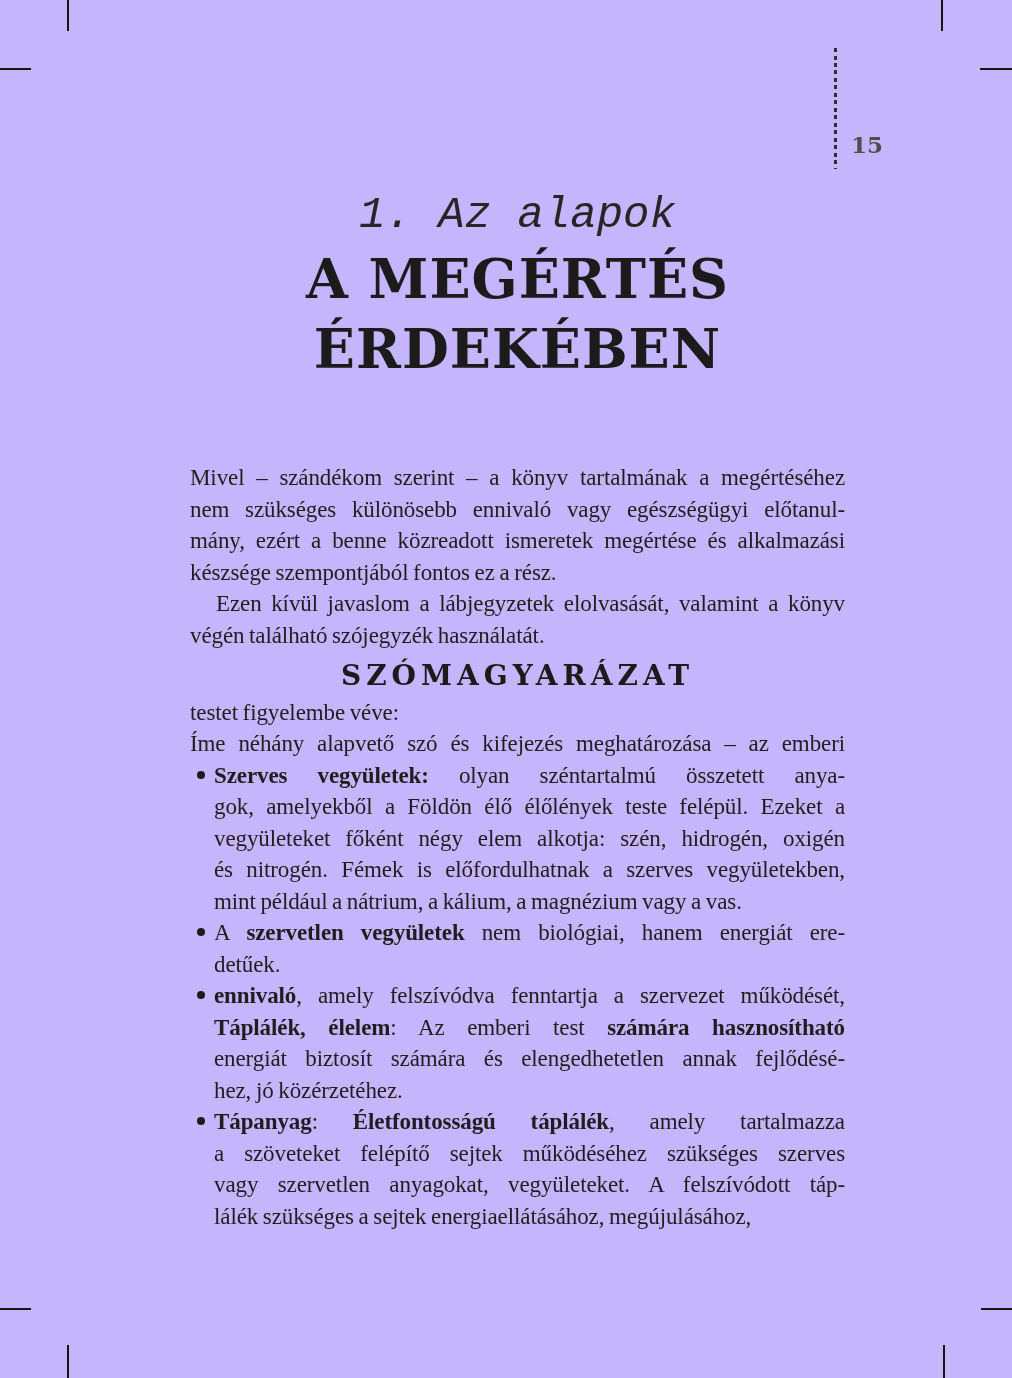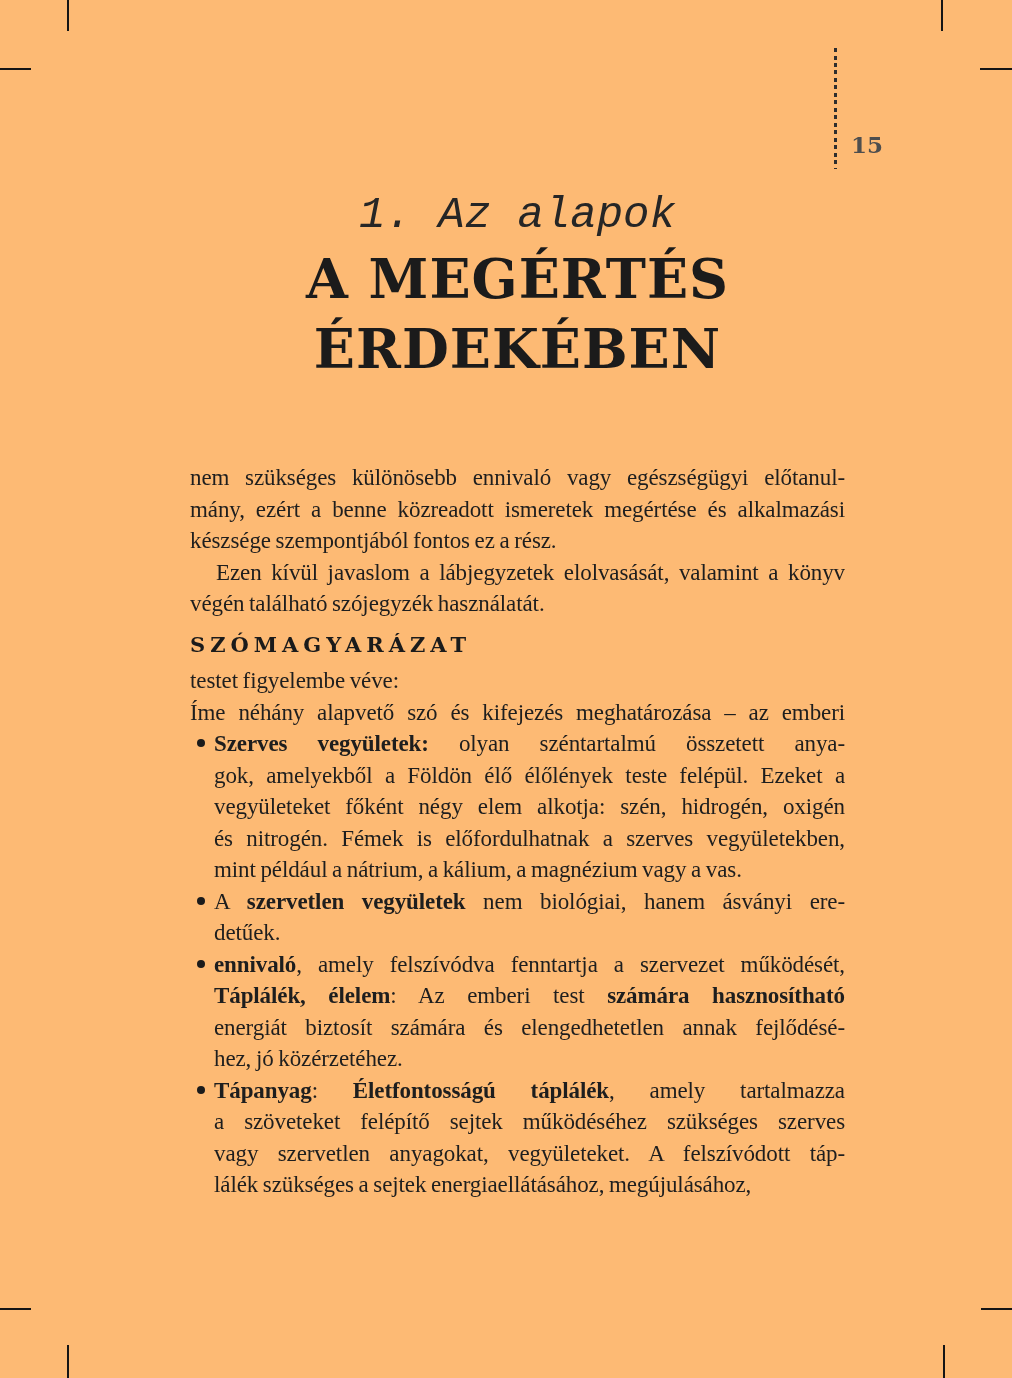--- a/index.html
+++ b/index.html
@@ -1,17 +1,17 @@
 <!DOCTYPE html>
 <html><head>
 <meta charset="utf-8">
 <style>
   html,body{margin:0;padding:0;background:#ffffff;}
   .page{
-    position:relative;width:1012px;height:1378px;background:#fdba74;
+    position:relative;width:1012px;height:1378px;background:#c4b5fd;
     font-family:"Liberation Serif",serif;color:#1e1e1e;overflow:hidden;
   }
   
   .mark{position:absolute;background:#151515;}
   
   .dotted-rule{
     position:absolute;left:834px;top:48px;width:3px;height:121px;
     background:repeating-linear-gradient(to bottom,#2e2e2e 0 4px,transparent 4px 7.5px);
   }
   .pagenum{
@@ -33,22 +33,22 @@
   .bodycol{
     position:absolute;left:190px;top:462px;width:655px;
     font-size:23px;line-height:31.5px;word-spacing:-1px;letter-spacing:-0.1px;
   }
   .para{margin:0;}
   .line{min-height:31.5px;}
   .line.j{text-align:justify;text-align-last:justify;}
   .line.n{text-align:center;text-align-last:left;}
   .line.indent{text-indent:26px;}
   .section-heading{
-    font-family:"DejaVu Serif",serif;font-weight:700;font-size:21px;
-    letter-spacing:5px;margin:9px 0 5px 0;color:#1b1b1b;
+    font-family:"DejaVu Serif",serif;font-weight:700;font-size:28px;
+    letter-spacing:5px;text-align:center;margin:9px 0 5px 0;color:#1b1b1b;
   }
   .bullet{position:relative;padding-left:24px;}
   .dot{
     position:absolute;left:7px;top:11px;width:8px;height:8px;
     border-radius:50%;background:#1b1b1b;
   }
   b{font-weight:700;}
 </style>
 </head>
 <body>
@@ -70,20 +70,21 @@
   <div class="headerblock">
     <div class="kicker">1. Az alapok</div>
     <div class="title-wrap">
       <div class="title-line">A MEGÉRTÉS</div>
       <div class="title-line">ÉRDEKÉBEN</div>
     </div>
   </div>
 
   <div class="bodycol">
       <div class="para">
+        <div class="line j"><span>Mivel – szándékom szerint – a könyv tartalmának a megértéséhez</span></div>
         <div class="line j"><span>nem szükséges különösebb ennivaló vagy egészségügyi előtanul-</span></div>
         <div class="line j"><span>mány, ezért a benne közreadott ismeretek megértése és alkalmazási</span></div>
         <div class="line n"><span>készsége szempontjából fontos ez a rész.</span></div>
       </div>
       <div class="para">
         <div class="line j indent"><span>Ezen kívül javaslom a lábjegyzetek elolvasását, valamint a könyv</span></div>
         <div class="line n"><span>végén található szójegyzék használatát.</span></div>
       </div>
       <div class="section-heading">SZÓMAGYARÁZAT</div>
       <div class="para">
@@ -93,21 +94,21 @@
       <div class="bullet">
         <span class="dot"></span>
         <div class="line j"><b>Szerves vegyületek:</b><span> olyan széntartalmú összetett anya-</span></div>
         <div class="line j"><span>gok, amelyekből a Földön élő élőlények teste felépül. Ezeket a</span></div>
         <div class="line j"><span>vegyületeket főként négy elem alkotja: szén, hidrogén, oxigén</span></div>
         <div class="line j"><span>és nitrogén. Fémek is előfordulhatnak a szerves vegyületekben,</span></div>
         <div class="line n"><span>mint például a nátrium, a kálium, a magnézium vagy a vas.</span></div>
       </div>
       <div class="bullet">
         <span class="dot"></span>
-        <div class="line j"><span>A </span><b>szervetlen vegyületek</b><span> nem biológiai, hanem ásványi ere-</span></div>
+        <div class="line j"><span>A </span><b>szervetlen vegyületek</b><span> nem biológiai, hanem energiát ere-</span></div>
         <div class="line n"><span>detűek.</span></div>
       </div>
       <div class="bullet">
         <span class="dot"></span>
         <div class="line j"><b>ennivaló</b><span>, amely felszívódva fenntartja a szervezet működését,</span></div>
         <div class="line j"><b>Táplálék, élelem</b><span>: Az emberi test </span><b>számára hasznosítható</b></div>
         <div class="line j"><span>energiát biztosít számára és elengedhetetlen annak fejlődésé-</span></div>
         <div class="line n"><span>hez, jó közérzetéhez.</span></div>
       </div>
       <div class="bullet">

